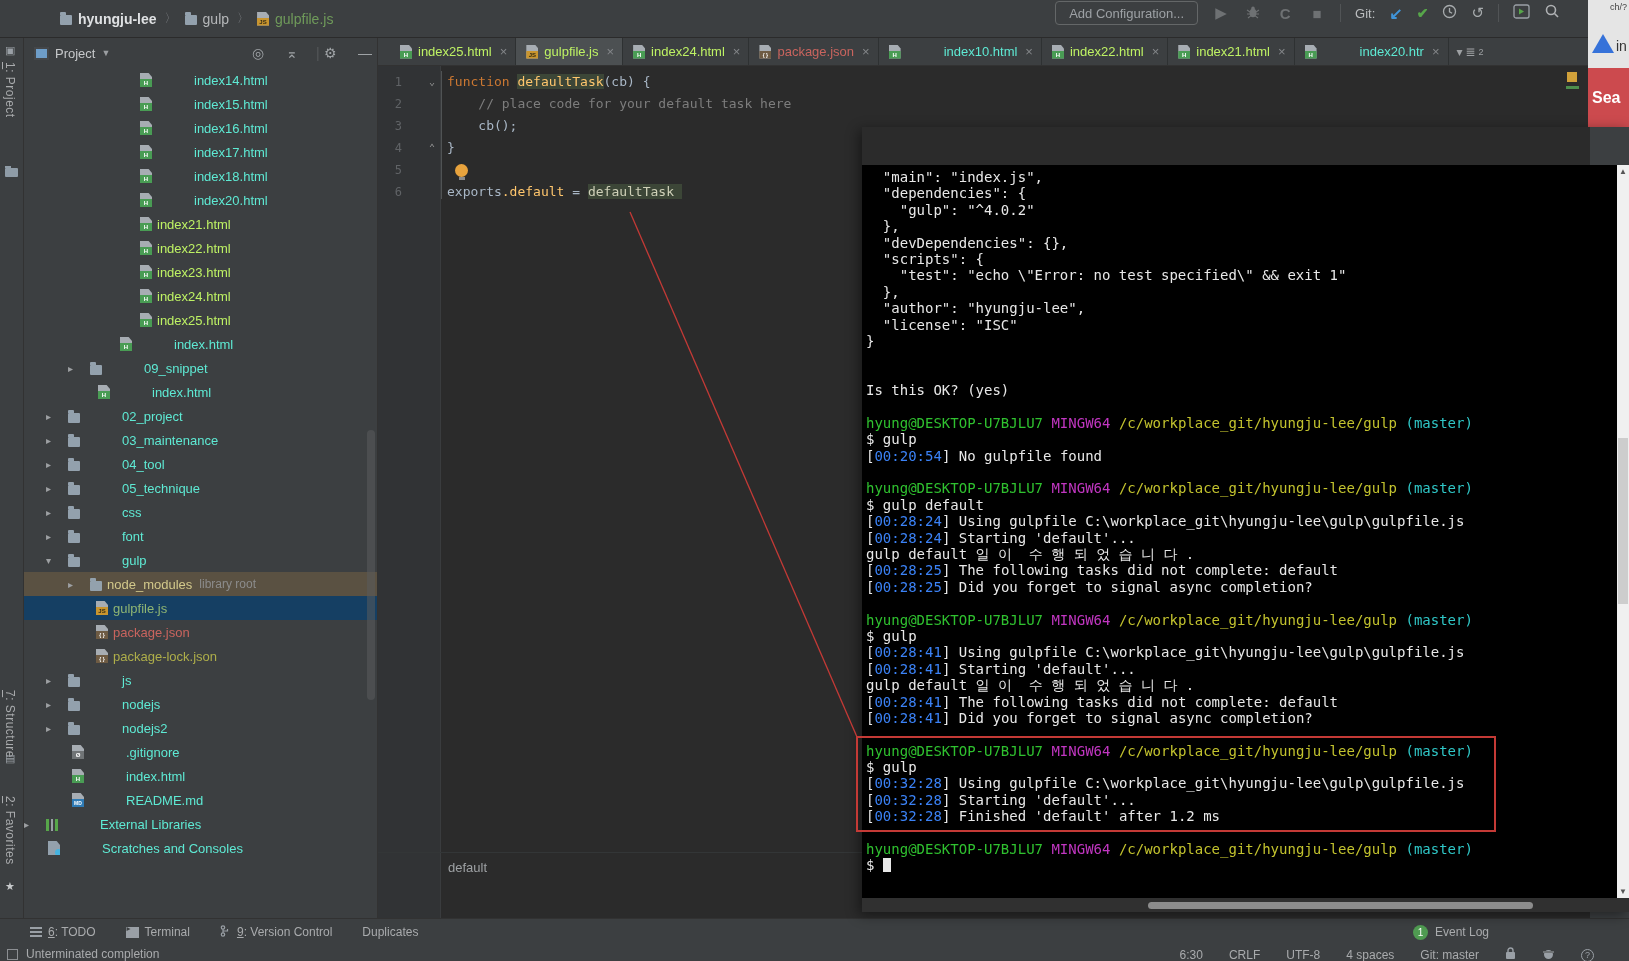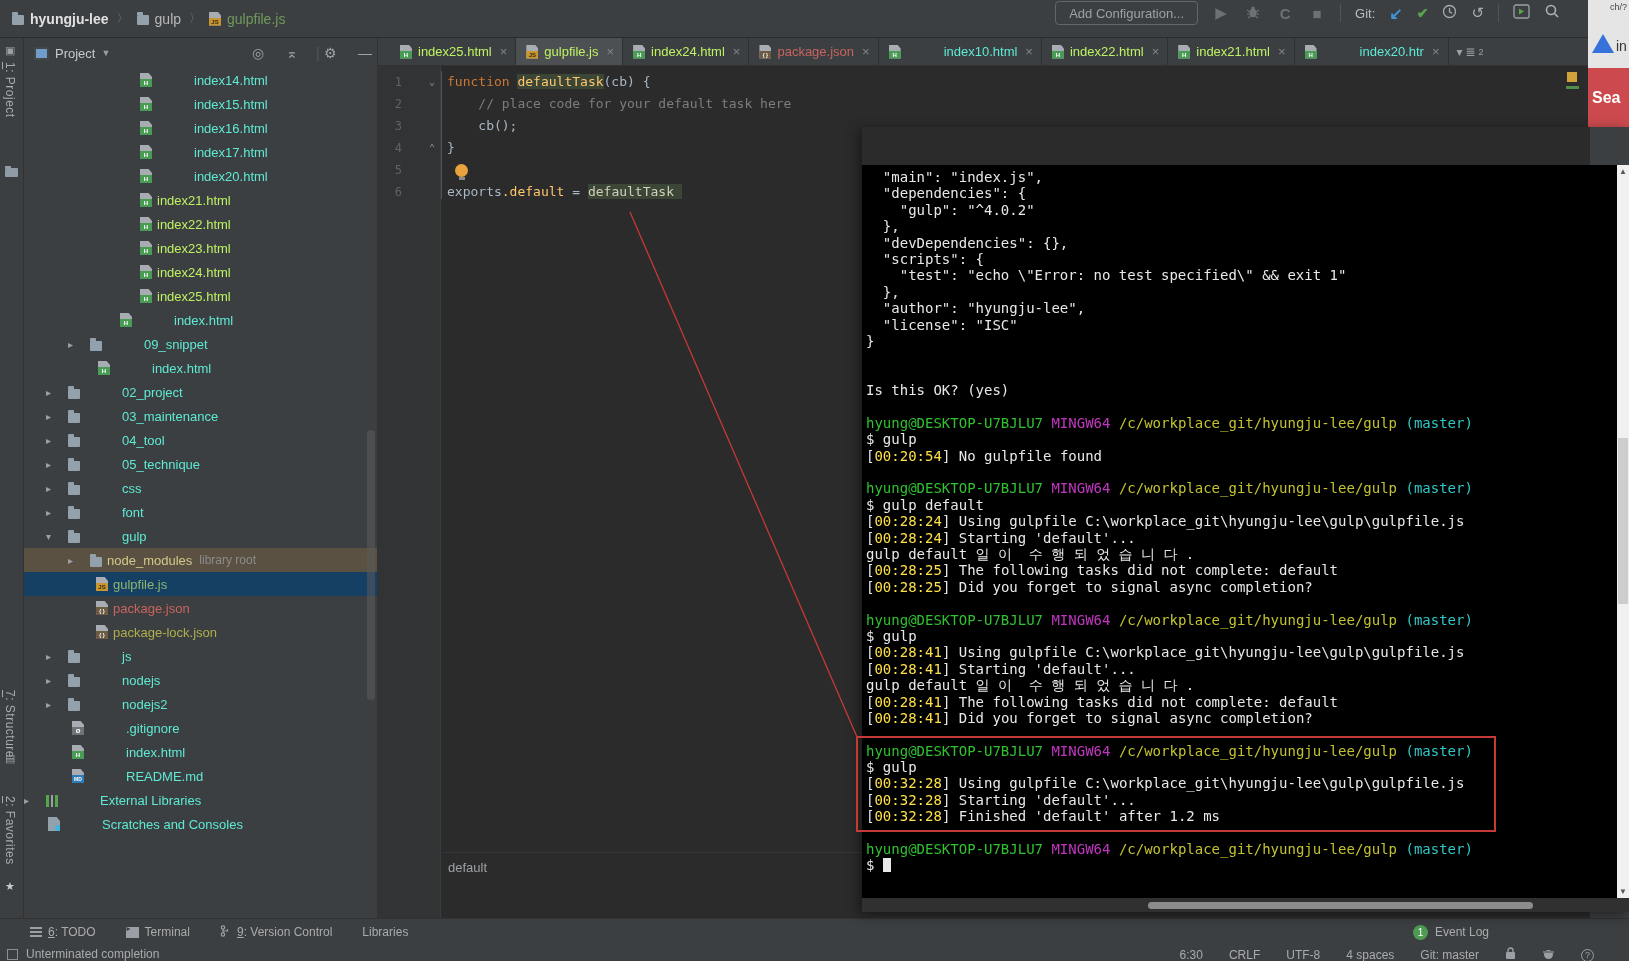--- a/index.html
+++ b/index.html
@@ -1,21 +1,21 @@
 <!DOCTYPE html>
 <html><head>
 <meta charset="utf-8">
 <style>
   *{margin:0;padding:0;box-sizing:border-box;}
   html,body{background:#2b2b2b;}
   #app{position:relative;width:1629px;height:961px;overflow:hidden;
        font-family:"Liberation Sans",sans-serif;background:#3c3f41;color:#bbb;}
   
   #toolbar{position:absolute;left:0;top:0;width:1590px;height:38px;background:#3c3f41;
-           border-bottom:1px solid #2b2b2b;display:flex;align-items:center;}
+           border-bottom:1px solid #2b2b2b;display:flex;align-items:center;padding-left:48px;}
   .crumbs{display:flex;align-items:center;gap:7px;padding-left:12px;font-size:14px;}
   .crumb{display:flex;align-items:center;gap:6px;}
   .crumb-sep{color:#7a7d80;font-size:12px;margin:0 1px;}
   .c-bold{color:#dfe1e3;font-weight:bold;}
   .c-dim{color:#b6b8ba;}
   .c-green{color:#6f9a5a;}
   #toolbar-right{position:absolute;right:30px;top:0;height:26px;display:flex;align-items:center;gap:14px;}
   .addcfg{height:24px;padding:0 13px;border:1px solid #646768;border-radius:4px;color:#9da1a5;
           font-size:13px;display:flex;align-items:center;background:transparent;}
   .tbico{font-size:15px;color:#6e7173;width:18px;text-align:center;}
@@ -101,21 +101,21 @@
   #term-title .ttext{color:#1c1c1c;font-size:13px;margin-left:8px;}
   .gico{position:relative;width:18px;height:18px;margin-left:26px;flex:none;}
   .gd{position:absolute;width:7px;height:7px;transform:rotate(45deg);}
   .gd1{left:5px;top:0;background:#e05f51;} .gd2{left:10px;top:5px;background:#70ad47;}
   .gd3{left:5px;top:10px;background:#ffc000;} .gd4{left:0;top:5px;background:#5b9bd5;}
   .wbtn{position:absolute;top:6px;width:26px;height:26px;color:#222;font-size:15px;text-align:center;line-height:26px;}
   #term-body{position:absolute;left:0;top:38px;width:755px;height:733px;background:#000;overflow:hidden;
              font-family:"DejaVu Sans Mono",monospace;font-size:14px;padding:4px 0 0 4px;}
   .tline{height:16.4px;line-height:16.4px;white-space:pre;}
   .t-w{color:#e8e8e8;} .t-g{color:#2fc12f;} .t-m{color:#c136c1;} .t-y{color:#c3c32e;}
-  .t-c{color:#2fc7c7;} .t-d{color:#fde047;}
+  .t-c{color:#2fc7c7;} .t-d{color:#3b82f6;}
   .cursor{display:inline-block;width:8px;height:14px;background:#e8e8e8;vertical-align:-2px;}
   #term-vscroll{position:absolute;right:0;top:38px;width:12px;height:733px;background:#f0f0f0;}
   #term-vthumb{position:absolute;left:1px;top:273px;width:10px;height:166px;background:#cdcdcd;}
   .scroll-arrow{position:absolute;left:0;width:12px;text-align:center;font-size:8px;color:#555;}
   #term-hbar{position:absolute;left:0;top:771px;right:0;height:14px;background:#303030;}
   #term-hthumb{position:absolute;left:286px;top:4px;width:385px;height:7px;background:#8c8c8c;border-radius:4px;}
   
   #redline{position:absolute;left:0;top:0;width:1629px;height:961px;z-index:20;pointer-events:none;}
   #redbox{position:absolute;left:856px;top:736px;width:640px;height:96px;border:2px solid #c43a36;z-index:21;pointer-events:none;}
   
@@ -228,20 +228,24 @@
           <span class="fi fi-html"></span>
           <span class="lbl c-w">index15.html</span>
         </div>
         <div class="trow" style="padding-left: 116px;">
           <span class="fi fi-html"></span>
           <span class="lbl c-w">index16.html</span>
         </div>
         <div class="trow" style="padding-left: 116px;">
           <span class="fi fi-html"></span>
           <span class="lbl c-w">index17.html</span>
+        </div>
+        <div class="trow" style="padding-left: 116px;">
+          <span class="fi fi-html"></span>
+          <span class="lbl c-w">index18.html</span>
         </div>
         <div class="trow" style="padding-left: 116px;">
           <span class="fi fi-html"></span>
           <span class="lbl c-w">index20.html</span>
         </div>
         <div class="trow" style="padding-left: 116px;">
           <span class="fi fi-html"></span>
           <span class="lbl c-grn">index21.html</span>
         </div>
         <div class="trow" style="padding-left: 116px;">
@@ -553,21 +557,21 @@
         </span>
         <span class="twitem">
           <span><svg width="11" height="12" viewBox="0 0 11 12">
               <circle cx="3" cy="2.5" r="1.7" fill="none" stroke="#9aa0a6" stroke-width="1.2"></circle>
               <circle cx="3" cy="9.5" r="1.7" fill="none" stroke="#9aa0a6" stroke-width="1.2"></circle>
               <path d="M3 4.2v3.6M3 6h4.5V4" stroke="#9aa0a6" stroke-width="1.2" fill="none"></path>
             </svg></span>
           <span><u>9</u>: Version Control</span>
         </span>
         <span class="twitem">
-          <span>Libraries</span>
+          <span>Duplicates</span>
         </span>
       </div>
     <div id="eventlog">
       <span class="badge">1</span>
       <span>Event Log</span>
     </div>
   </div>
 
   <div id="statusbar">
     <div class="sb-left">

